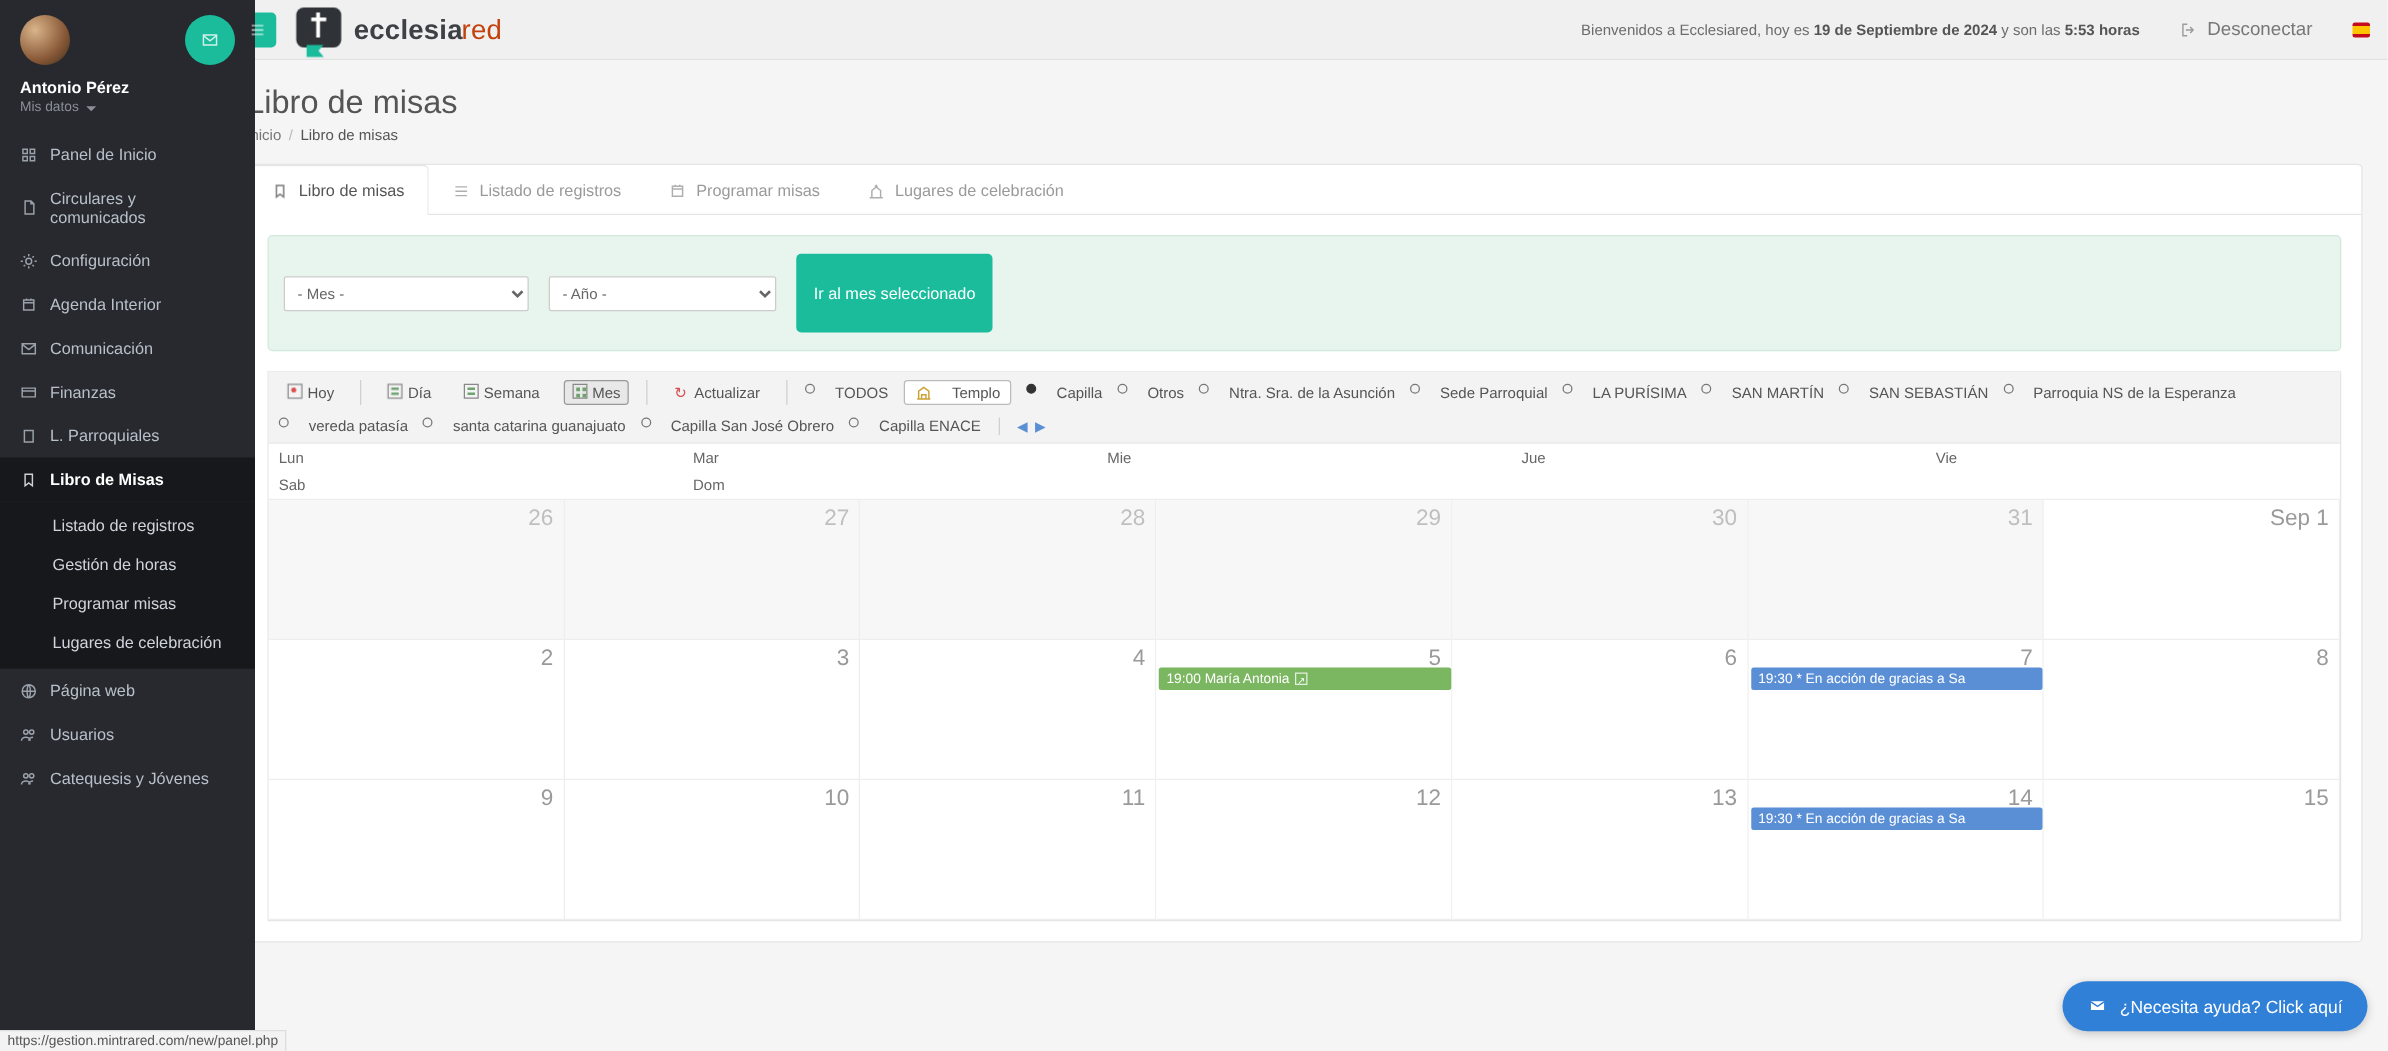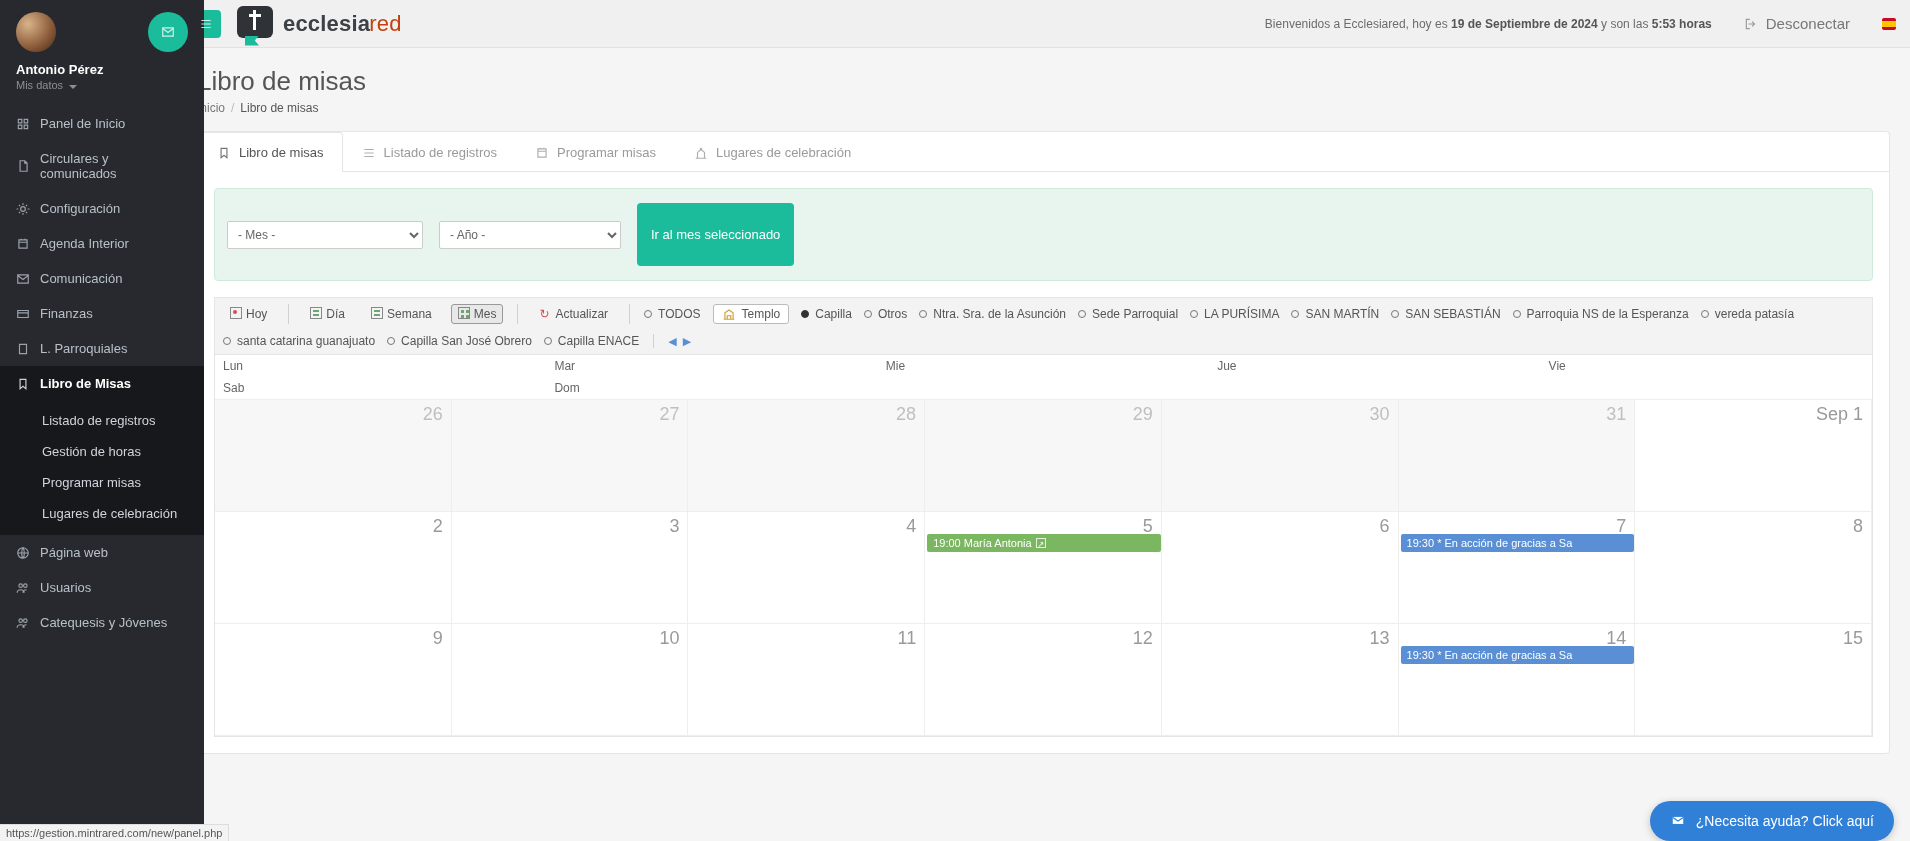--- a/index.html
+++ b/index.html
@@ -64,21 +64,21 @@
   .selectbar select { height: 28px; border: 1px solid #ccc; border-radius: 2px; background: #fff; padding: 0 6px; font-size: 12px; color: #666; }
   .selectbar .go { background: #1abc9c; color: #fff; border: none; border-radius: 4px; padding: 24px 14px; font-size: 13px; cursor: pointer; }
 
   
   .calwrap { margin: 4px 16px 16px; border: 1px solid #e5e5e5; }
   .cal-toolbar { background: #f3f3f3; border-bottom: 1px solid #e5e5e5; padding: 6px 8px; display: flex; flex-wrap: wrap; align-items: center; gap: 10px 12px; font-size: 12px; color: #555; }
   .tbtn { display: inline-flex; gap: 4px; padding: 2px 6px; border: 1px solid transparent; border-radius: 3px; cursor: pointer; }
   .tbtn.box { border-color: #ccc; background: #fff; }
   .tbtn.sel { border-color: #999; background: #e8e8e8; }
   .cal-toolbar .divider { width: 1px; align-self: stretch; background: #d0d0d0; margin: 0 2px; }
-  .chip { display: inline-flex; align-items: center; gap: 6px; cursor: pointer; }
+  .chip { display: inline-flex; gap: 16px; cursor: pointer; }
   .dot { width: 8px; height: 8px; border-radius: 50%; border: 1px solid #777; display: inline-block; }
   .dot.filled { background: #333; border-color: #333; }
   .chip.sel { border: 1px solid #bbb; background: #fff; padding: 2px 8px; border-radius: 3px; }
   .chip.sel .ico svg { fill: #c08a00; stroke: #c08a00; }
   .navarrows { display: inline-flex; gap: 6px; }
   .navarrows span { color: #5a8fd6; cursor: pointer; font-size: 11px; }
 
   
   .cal-head { display: grid; grid-template-columns: repeat(5, 1fr); background: #fff; border-bottom: 1px solid #eee; }
   .cal-head div { padding: 4px 8px; color: #666; font-size: 12px; }
@@ -87,21 +87,21 @@
   .cell.dim { background: #f7f7f7; }
   .cell .num { position: absolute; top: 4px; right: 8px; font-size: 18px; color: #9a9a9a; font-weight: 400; }
   .cell.dim .num { color: #bfbfbf; }
   .event { position: absolute; left: 2px; right: 0; height: 18px; border-radius: 2px; color: #fff; font-size: 11px; line-height: 18px; padding: 0 6px; overflow: hidden; white-space: nowrap; text-overflow: ellipsis; display: flex; align-items: center; gap: 4px;}
   .event.green { top: 22px; background: #7bb661; }
   .event.blue  { top: 22px; background: #5a8fd6; }
   .event .ext { width: 10px; height: 10px; border: 1px solid rgba(255,255,255,.8); display: inline-block; position: relative; }
   .event .ext::after { content: "↗"; position: absolute; top: -3px; left: 1px; font-size: 8px; }
 
   
-  .help-fab { position: fixed; right: 16px; bottom: 0; background: #3080d8; color: #fff; border-radius: 24px; padding: 12px 20px; font-size: 14px; display: inline-flex; align-items: center; gap: 10px; box-shadow: 0 2px 8px rgba(0,0,0,.2); cursor: pointer; }
+  .help-fab { position: fixed; right: 16px; bottom: 16px; background: #3080d8; color: #fff; border-radius: 24px; padding: 12px 20px; font-size: 14px; display: inline-flex; align-items: center; gap: 10px; box-shadow: 0 2px 8px rgba(0,0,0,.2); cursor: pointer; }
   .help-fab svg { width: 16px; height: 14px; fill: #fff; }
 
   
   .status-url { position: fixed; left: 0; bottom: 0; background: #f3f3f3; border: 1px solid #ddd; border-bottom: none; border-left: none; font-size: 11px; color: #555; padding: 2px 6px; }
 
   
   .ci { width: 12px; height: 12px; display: inline-block; border: 1px solid #888; position: relative; }
   .ci.red-dot::after { content:""; position:absolute; top:2px; left:2px; width:4px; height:4px; background:#d84e4e; border-radius:50%; }
   .ci.lines::before, .ci.lines::after { content:""; position:absolute; left:2px; right:2px; height:2px; background:#6fa36f; }
   .ci.lines::before { top:2px; } .ci.lines::after { top:6px; }

